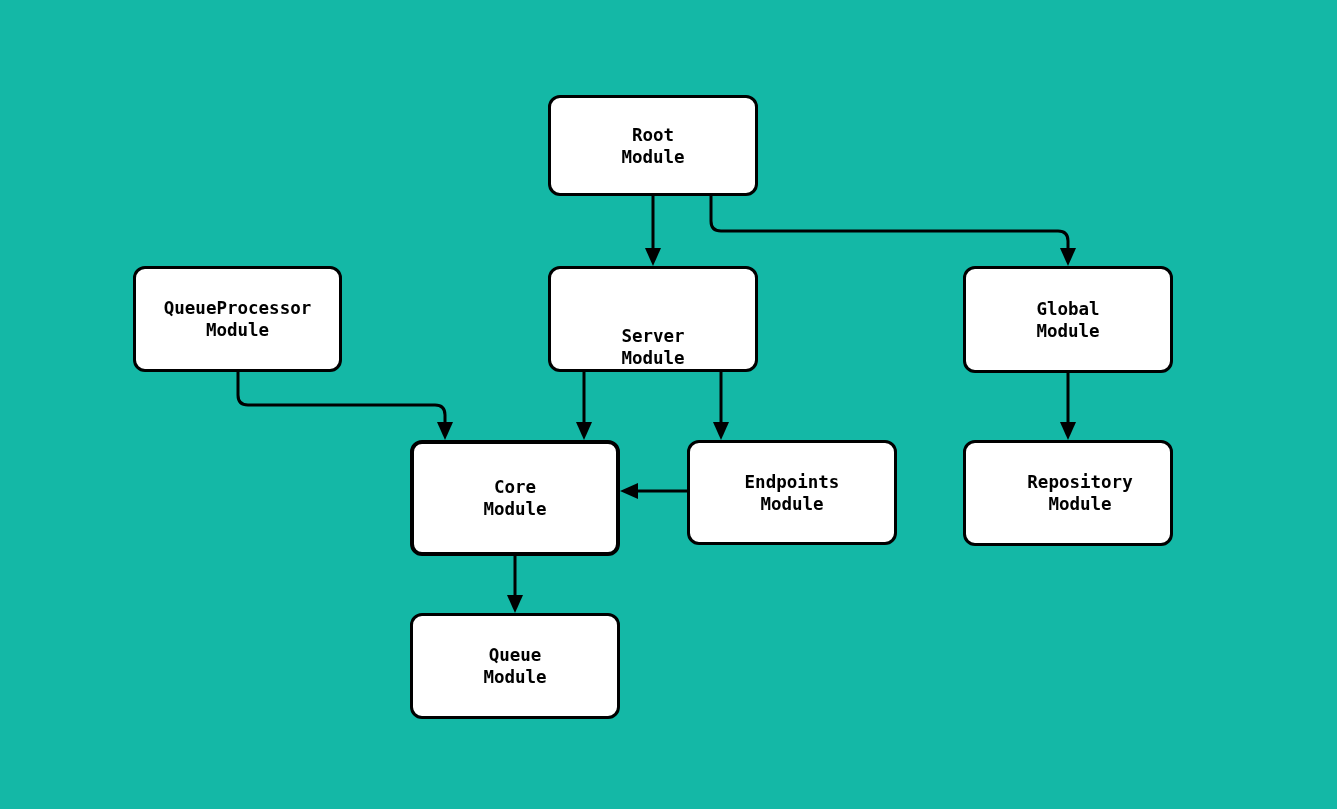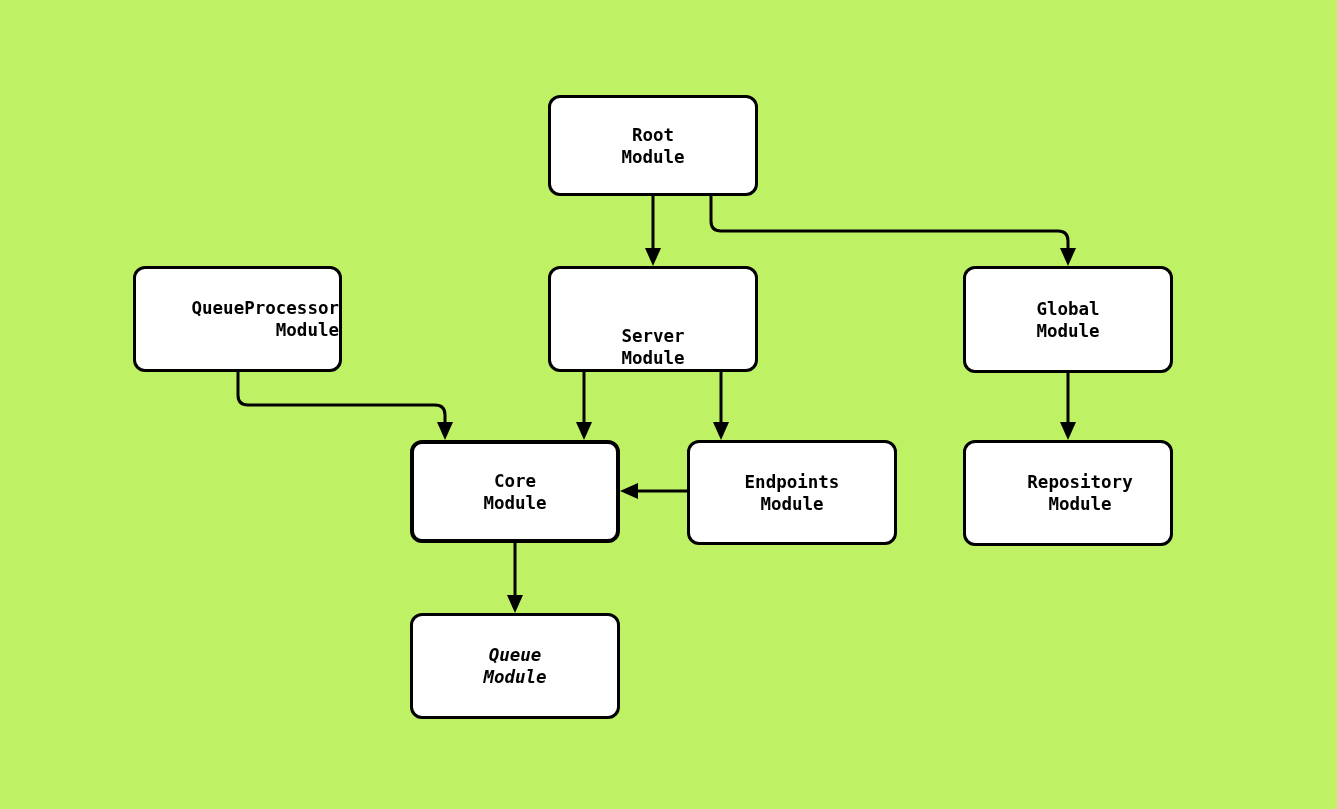--- a/index.html
+++ b/index.html
@@ -11,21 +11,21 @@
   body {
     width: 1337px;
     height: 809px;
     font-family: "DejaVu Sans Mono", "Liberation Mono", monospace;
     overflow: hidden;
   }
   #diagram-canvas {
     position: relative;
     width: 1337px;
     height: 809px;
-    background: #bef264;
+    background: #14b8a6;
   }
   #edge-layer {
     position: absolute;
     left: 0;
     top: 0;
     width: 1337px;
     height: 809px;
     pointer-events: none;
   }
   .node {
@@ -92,48 +92,48 @@
         <path d="M 515 543 L 515 605" fill="none" stroke="#000000" stroke-width="3" stroke-linecap="butt" stroke-linejoin="round"></path>
         <path d="M 515 613 L 507 595 L 523 595 Z" fill="#000000" stroke="none"></path>
       </g>
     </svg>
 
   <div class="node" style="left:548px; top:95px; width:210px; height:101px;">
     <div class="node-label">Root</div>
     <div class="node-label">Module</div>
   </div>
 
-  <div class="node" style="left:133px; top:266px; width:209px; height:106px;align-items:flex-end;">
+  <div class="node" style="left:133px; top:266px; width:209px; height:106px;">
     <div class="node-label">QueueProcessor</div>
     <div class="node-label">Module</div>
   </div>
 
   <div class="node" style="left:548px; top:266px; width:210px; height:106px;justify-content:flex-end;">
     <div class="node-label">Server</div>
     <div class="node-label">Module</div>
   </div>
 
   <div class="node" style="left:963px; top:266px; width:210px; height:107px;justify-content:center;">
     <div class="node-label">Global</div>
     <div class="node-label">Module</div>
   </div>
 
-  <div class="node emphasis" style="left:410px; top:440px; width:210px; height:103px;">
+  <div class="node emphasis" style="left:410px; top:440px; width:210px; height:116px;">
     <div class="node-label">Core</div>
     <div class="node-label">Module</div>
   </div>
 
   <div class="node" style="left:687px; top:440px; width:210px; height:105px;">
     <div class="node-label">Endpoints</div>
     <div class="node-label">Module</div>
   </div>
 
   <div class="node" style="left:963px; top:440px; width:210px; height:106px;padding-left:24px;">
     <div class="node-label">Repository</div>
     <div class="node-label">Module</div>
   </div>
 
-  <div class="node" style="left:410px; top:613px; width:210px; height:106px;font-style:italic;">
+  <div class="node" style="left:410px; top:613px; width:210px; height:106px;">
     <div class="node-label">Queue</div>
     <div class="node-label">Module</div>
   </div>
 
 </div>
 
 </body></html>

